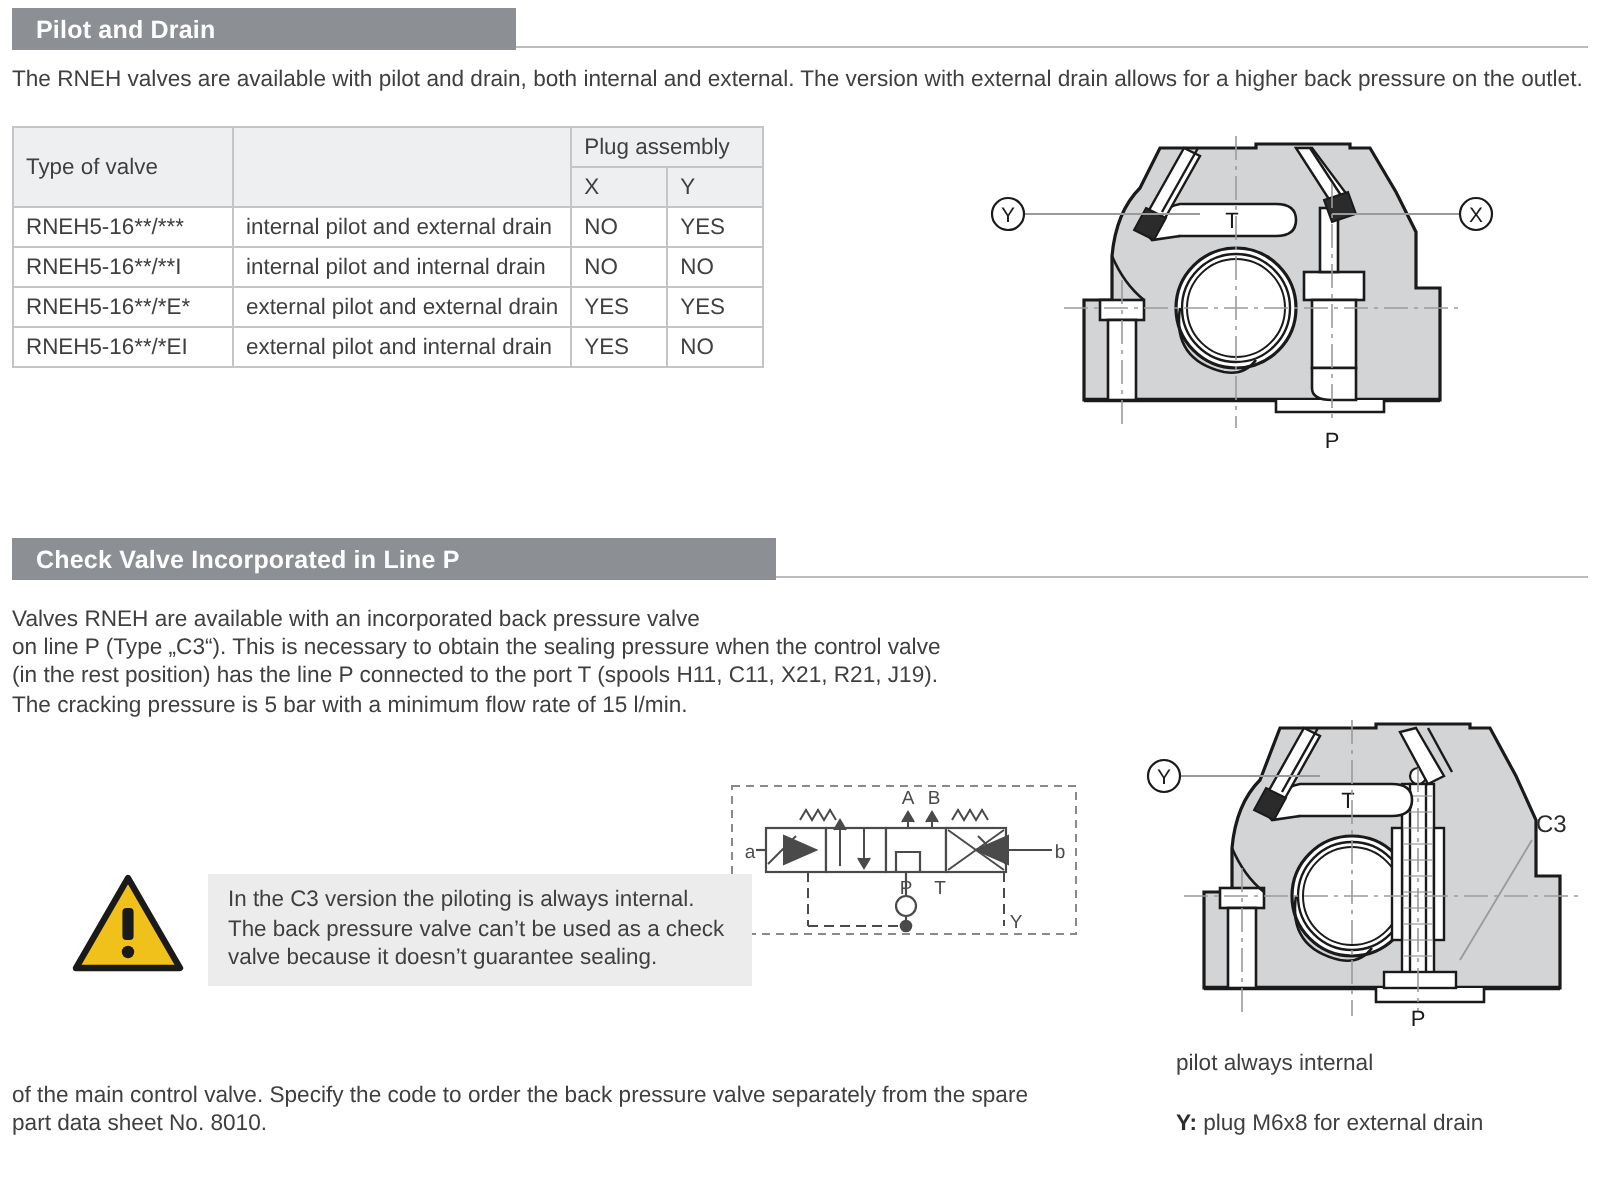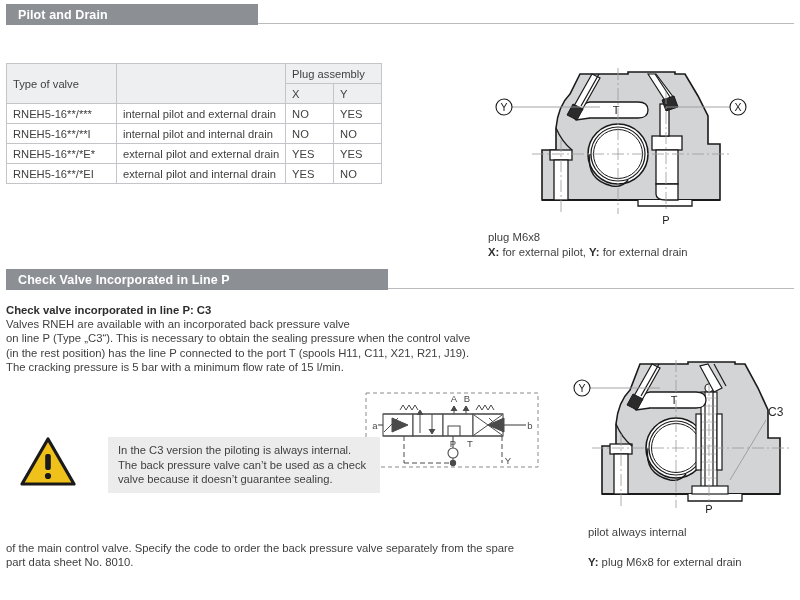--- a/index.html
+++ b/index.html
@@ -63,20 +63,21 @@
 </head>
 <body>
 
 <div class="page">
 
   <div class="sec-head" style="left:6px;top:4px;width:788px;">
     <div class="bar" style="width:252px;">Pilot and Drain</div>
     <div class="rule"></div>
   </div>
 
+  <div class="para" style="left:6px;top:33px;width:790px;">The RNEH valves are available with pilot and drain, both internal and external. The version with external drain allows for a higher back pressure on the outlet.</div>
 
   <table class="vt" style="left:6px;top:63px;">
     <tbody>
         <tr>
       <th class="c-code" rowspan="2" style="vertical-align:middle;">Type of valve</th>
       <th class="c-desc" rowspan="2" style="border-left:none;"></th>
       <th class="c-x" colspan="2" style="text-align:left;">Plug assembly</th>
     </tr>
     <tr>
       <th class="c-x">X</th>
@@ -172,32 +173,27 @@
     <g fill="#ffffff" stroke="#1a1a1a" stroke-width="1.1">
       <circle cx="34" cy="45" r="8"></circle>
       <circle cx="268" cy="45" r="8"></circle>
     </g>
     <text x="34" y="49" font-size="10.5" fill="#1a1a1a" text-anchor="middle" font-family="'Liberation Sans',sans-serif">Y</text>
     <text x="268" y="49" font-size="10.5" fill="#1a1a1a" text-anchor="middle" font-family="'Liberation Sans',sans-serif">X</text>
 
     <text x="196" y="162" font-size="11" fill="#1a1a1a" text-anchor="middle" font-family="'Liberation Sans',sans-serif">P</text>
   </svg>
 
-  <div class="cap" style="left:488px;top:230px;">
-    <div>plug M6x8</div>
-    <div><b>X:</b><span> for external pilot, </span><b>Y:</b><span> for external drain</span></div>
-  </div>
 
   <div class="sec-head" style="left:6px;top:269px;width:788px;">
     <div class="bar" style="width:382px;">Check Valve Incorporated in Line P</div>
     <div class="rule"></div>
   </div>
 
   <div class="para" style="left:6px;top:303px;width:540px;">
-    <div class="bold-line">Check valve incorporated in line P: C3</div>
     <div>Valves RNEH are available with an incorporated back pressure valve</div>
     <div>on line P (Type „C3“). This is necessary to obtain the sealing pressure when the control valve</div>
     <div>(in the rest position) has the line P connected to the port T (spools H11, C11, X21, R21, J19).</div>
     <div>The cracking pressure is 5 bar with a minimum flow rate of 15 l/min.</div>
   </div>
 
   <svg style="position:absolute;left:358px;top:388px;" width="190" height="85" viewBox="0 0 190 85">
 
     <rect x="8" y="5" width="172" height="74" fill="none" stroke="#8a8a8a" stroke-width="1" stroke-dasharray="4 3"></rect>
 
@@ -264,21 +260,21 @@
       <line x1="46" y1="75" x2="95" y2="75"></line>
       <line x1="144" y1="48" x2="144" y2="75"></line>
     </g>
 
     <g stroke="#4a4a4a" stroke-width="1.1">
       <line x1="20" y1="37" x2="25" y2="37"></line>
       <line x1="145" y1="37" x2="168" y2="37"></line>
     </g>
   </svg>
 
-  <div class="warn" style="left:20px;top:436px;gap:20px;">
+  <div class="warn" style="left:36px;top:436px;">
     <svg width="56" height="52" viewBox="0 0 56 52">
       <path d="M28 3 L54 48 L2 48 Z" fill="#f0c01b" stroke="#1a1a1a" stroke-width="3.2" stroke-linejoin="round"></path>
       <rect x="25.2" y="18" width="5.6" height="16" rx="2" fill="#1a1a1a"></rect>
       <circle cx="28" cy="40" r="3.1" fill="#1a1a1a"></circle>
     </svg>
     <div class="warn-text" style="margin-left:12px;margin-top:1px;">
       <div>In the C3 version the piloting is always internal.</div>
       <div>The back pressure valve can’t be used as a check</div>
       <div>valve because it doesn’t guarantee sealing.</div>
     </div>

